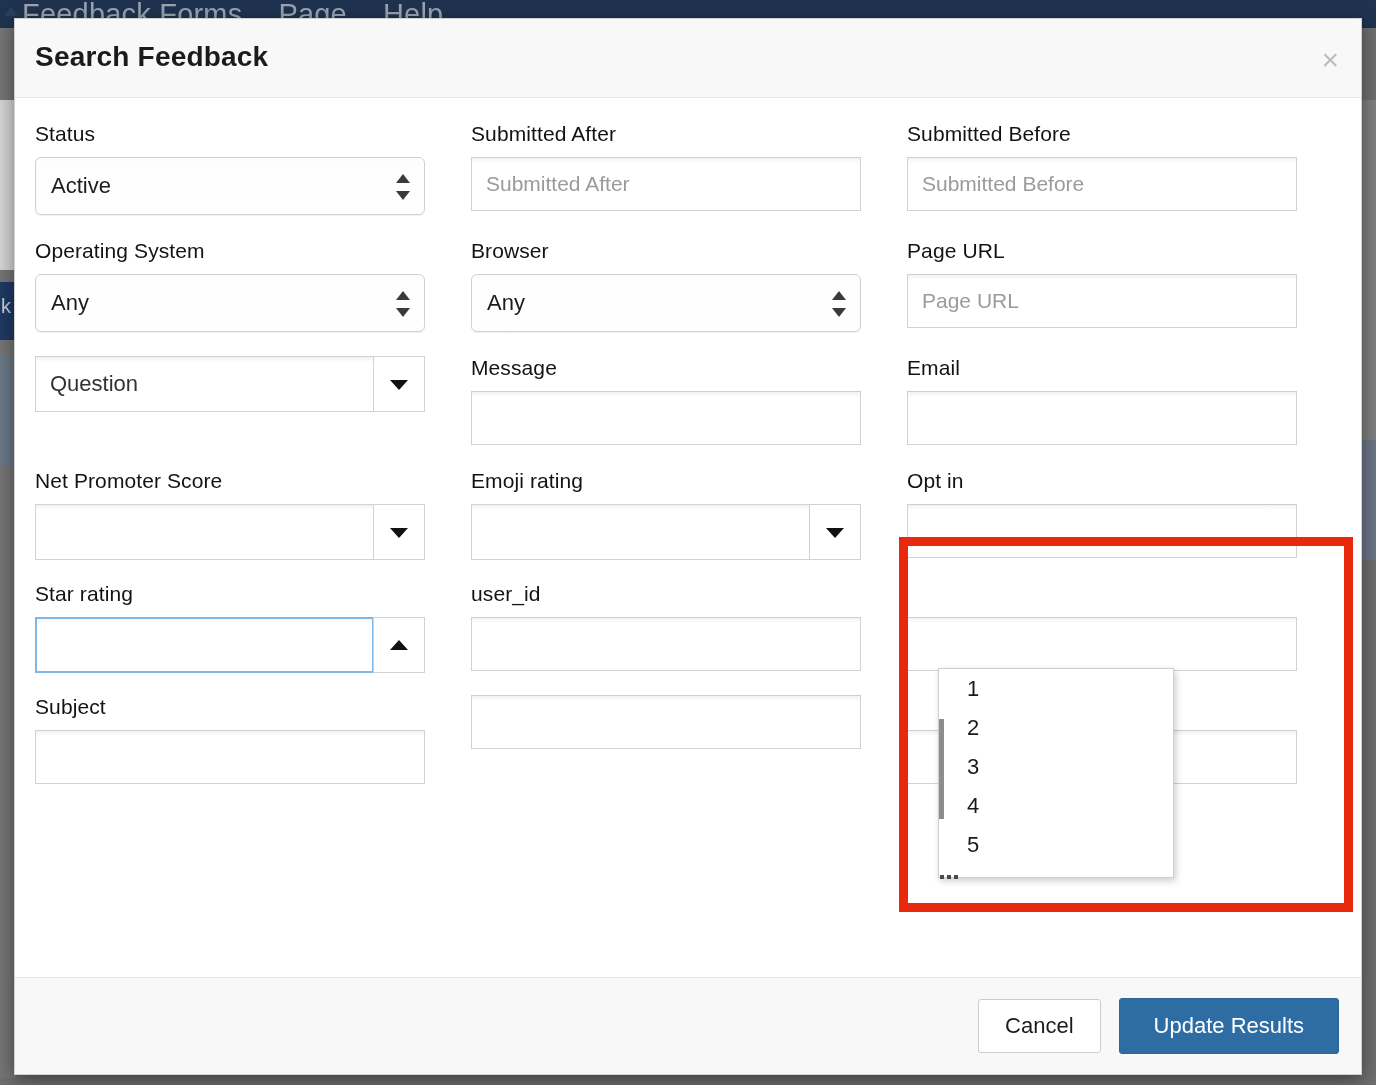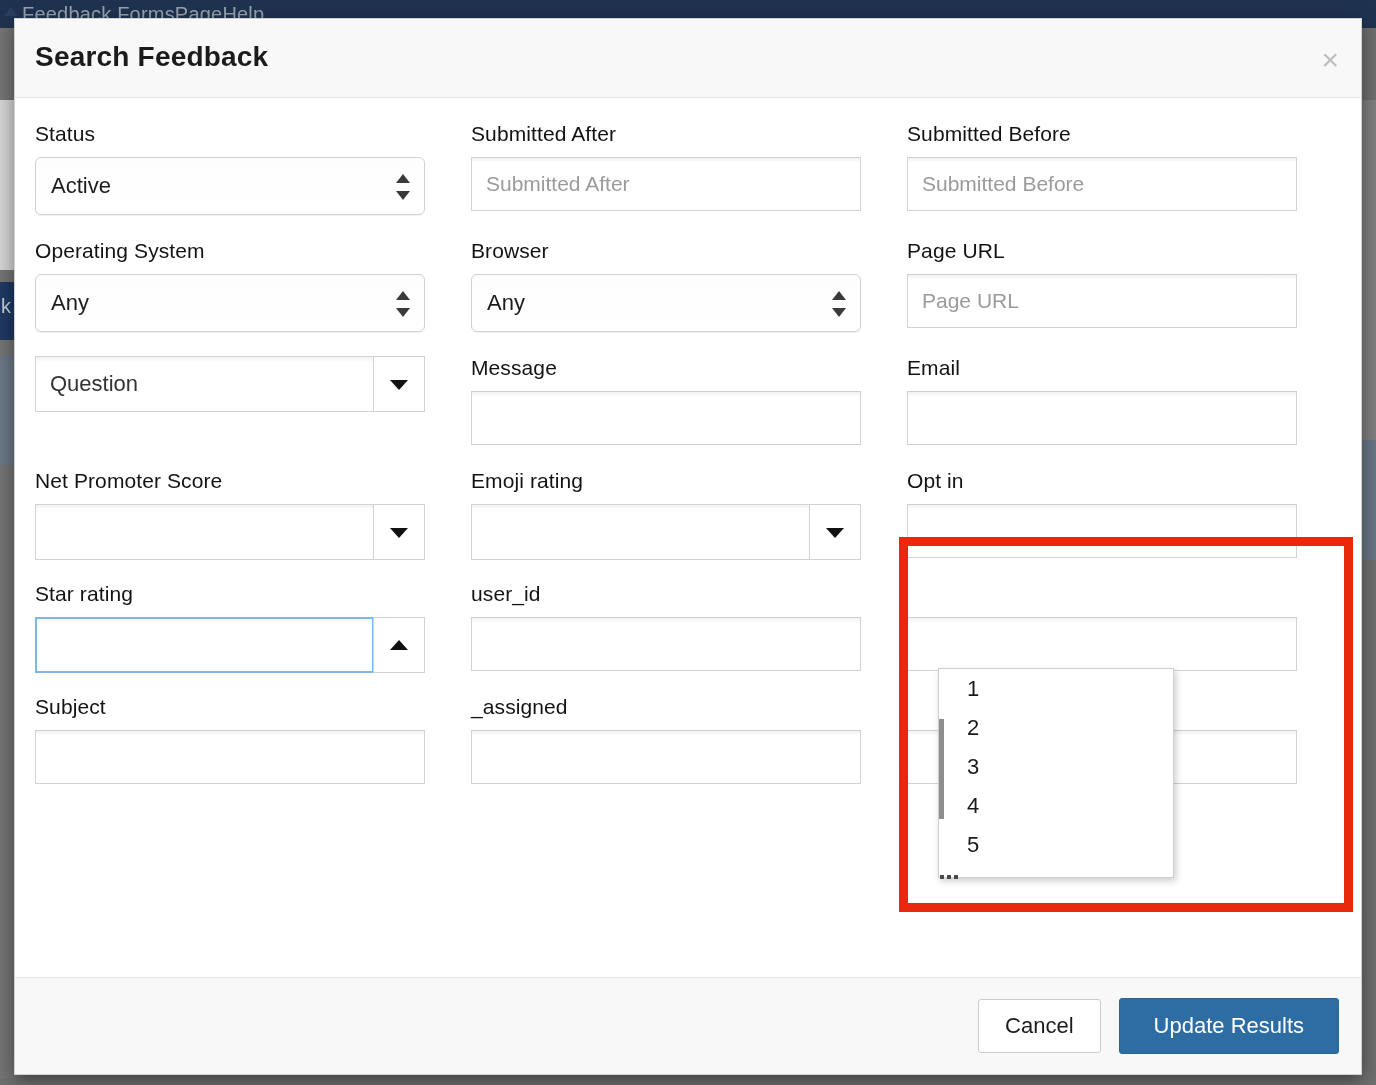--- a/index.html
+++ b/index.html
@@ -14,23 +14,23 @@
   #backdrop {
     position: absolute; inset: 0;
     background: #6f6f6f;
   }
   .bg-navbar {
     position: absolute; left: 0; top: 0; width: 1376px; height: 28px;
     background: #1f3350;
   }
   .bg-navbar-inner {
     position: absolute; left: 0; top: 0; height: 28px;
-    display: flex; align-items: center; 
+    display: flex; align-items: center; gap: 36px;
     padding-left: 22px;
-    color: #9aa4b1; font-size: 20px; letter-spacing: .2px;
+    color: #9aa4b1; font-size: 29px; letter-spacing: .2px;
   }
   .bg-navbar-caret {
     position: absolute; left: 4px; top: 7px;
     width: 0; height: 0;
     border-left: 7px solid transparent; border-right: 7px solid transparent;
     border-bottom: 9px solid #2a3f5e;
   }
   .bg-strip-left {
     position: absolute; left: 0; top: 28px; width: 16px; height: 1057px;
     background: #757575;
@@ -456,21 +456,20 @@
         <label class="field-label">&nbsp;</label>
         <input class="text-input" type="text" placeholder="" style="">
       </div>
 
       <div class="cell">
         <label class="field-label">Subject</label>
         <input class="text-input" type="text" placeholder="" style="">
       </div>
 
       <div class="cell">
-        <label class="field-label">_assigned</label>
         <input class="text-input" type="text" placeholder="" style="">
       </div>
 
       <div class="cell">
         <label class="field-label">&nbsp;</label>
         <input class="text-input" type="text" placeholder="" style="">
       </div>
 
     </div>
   </div>

